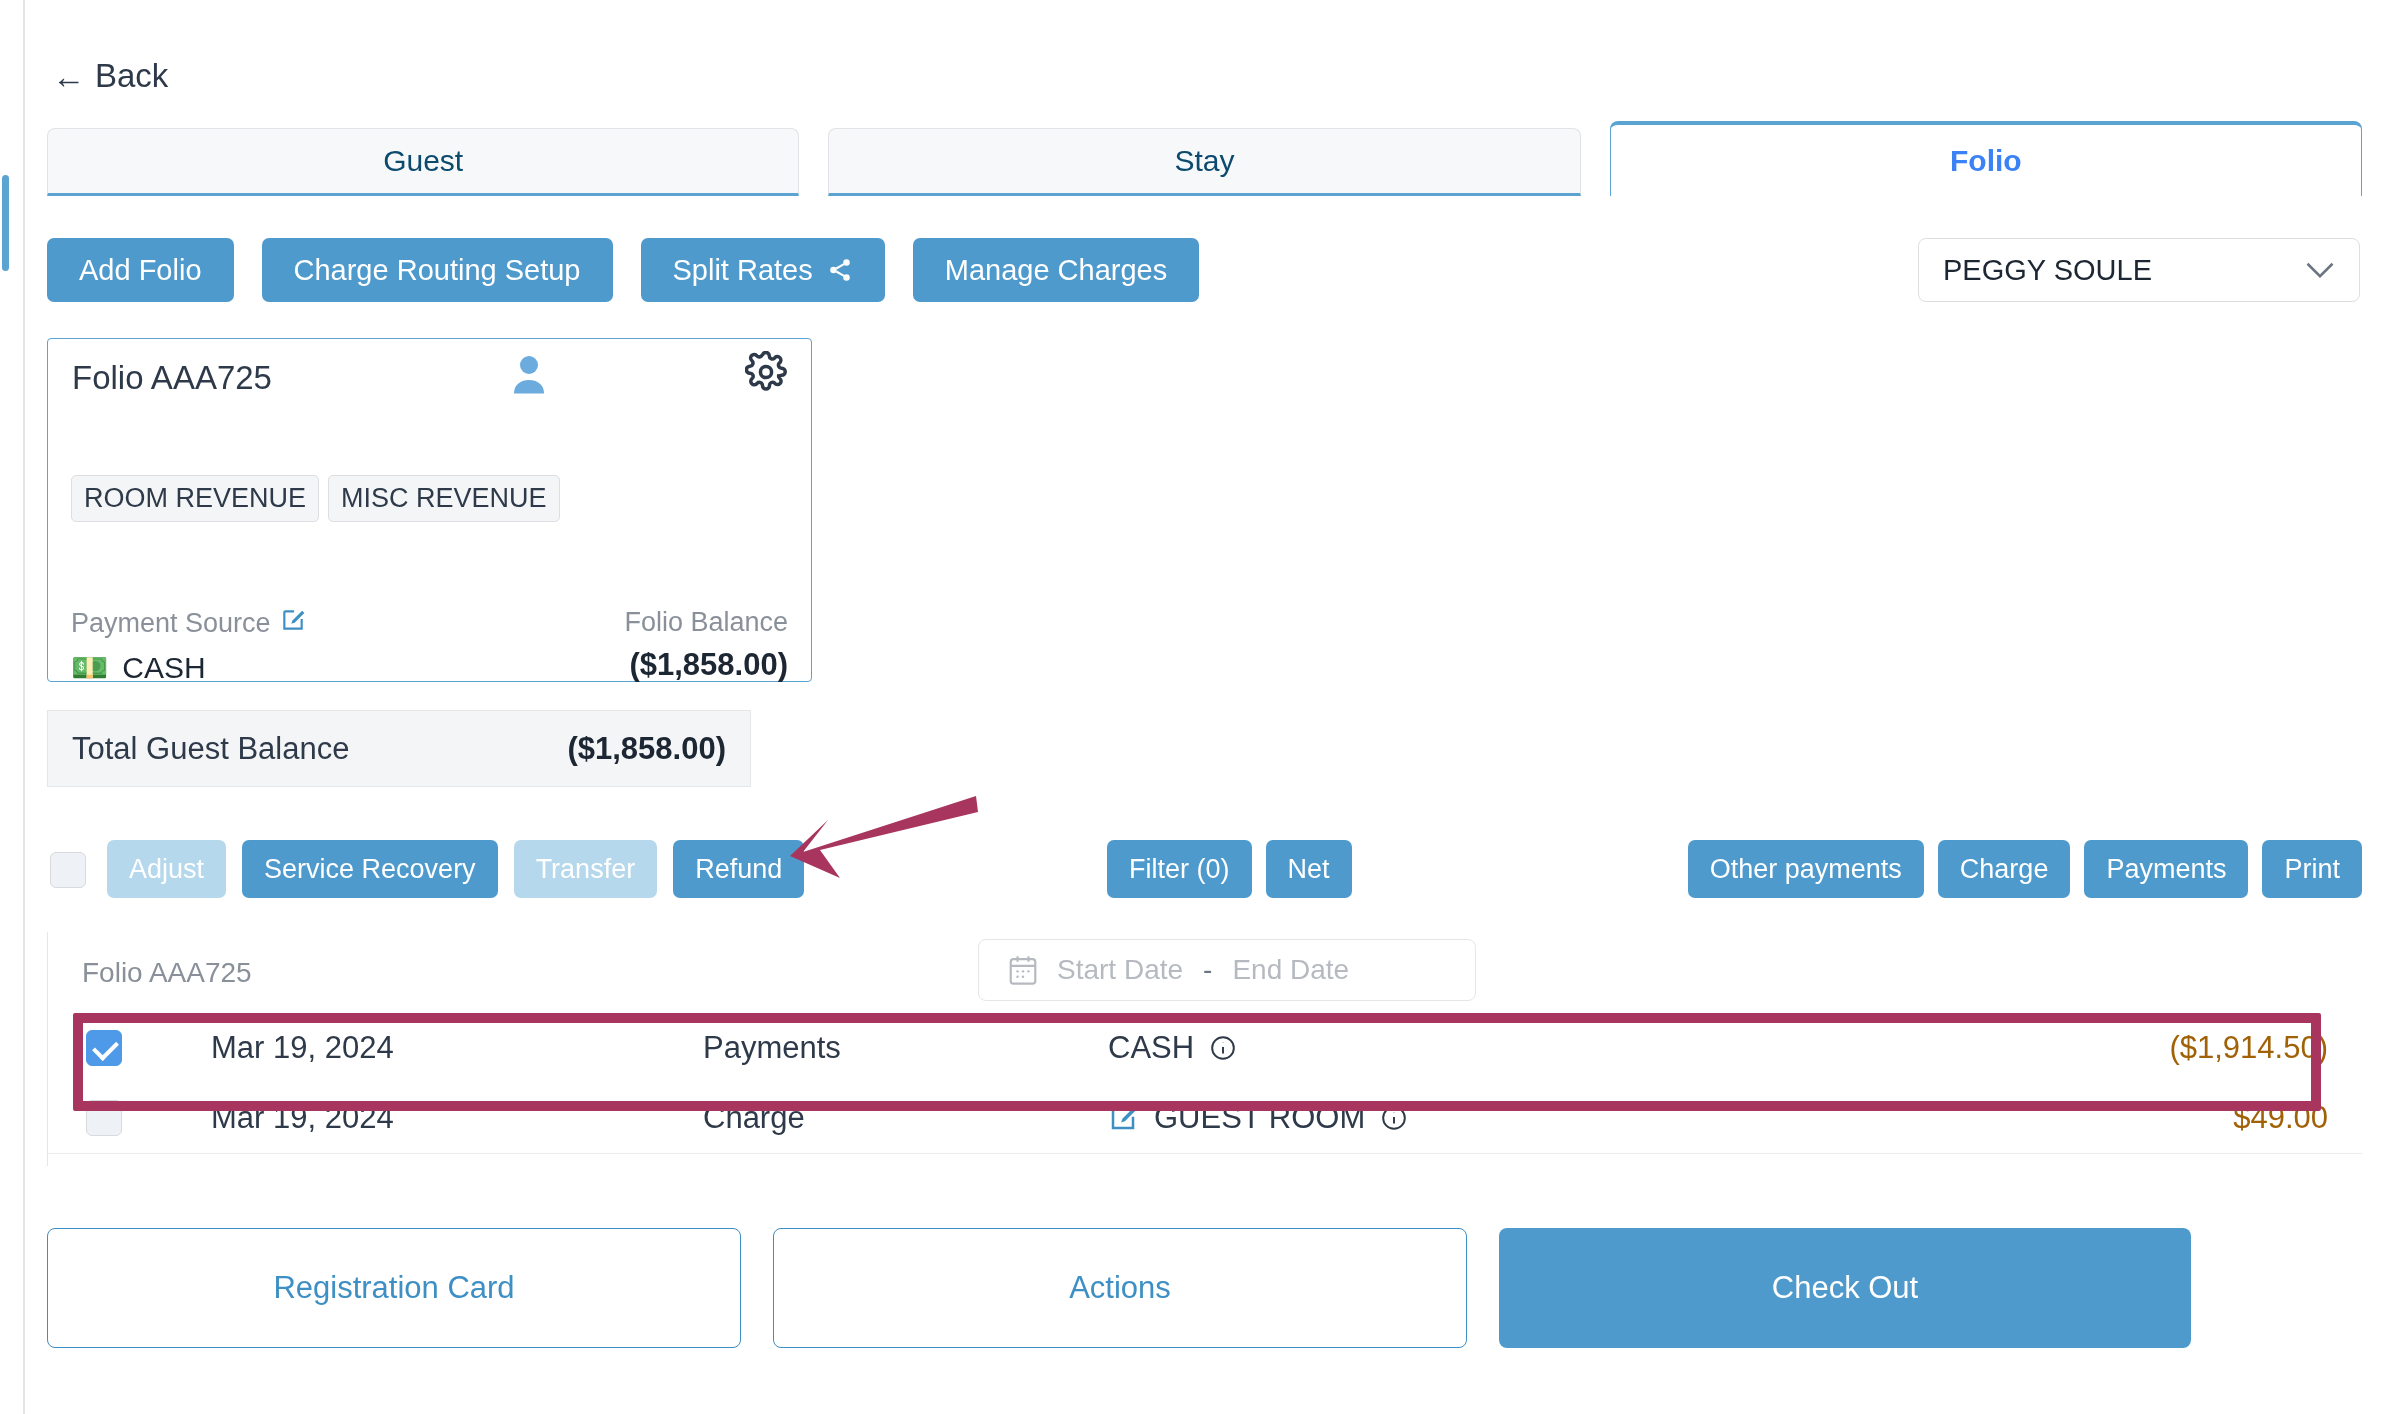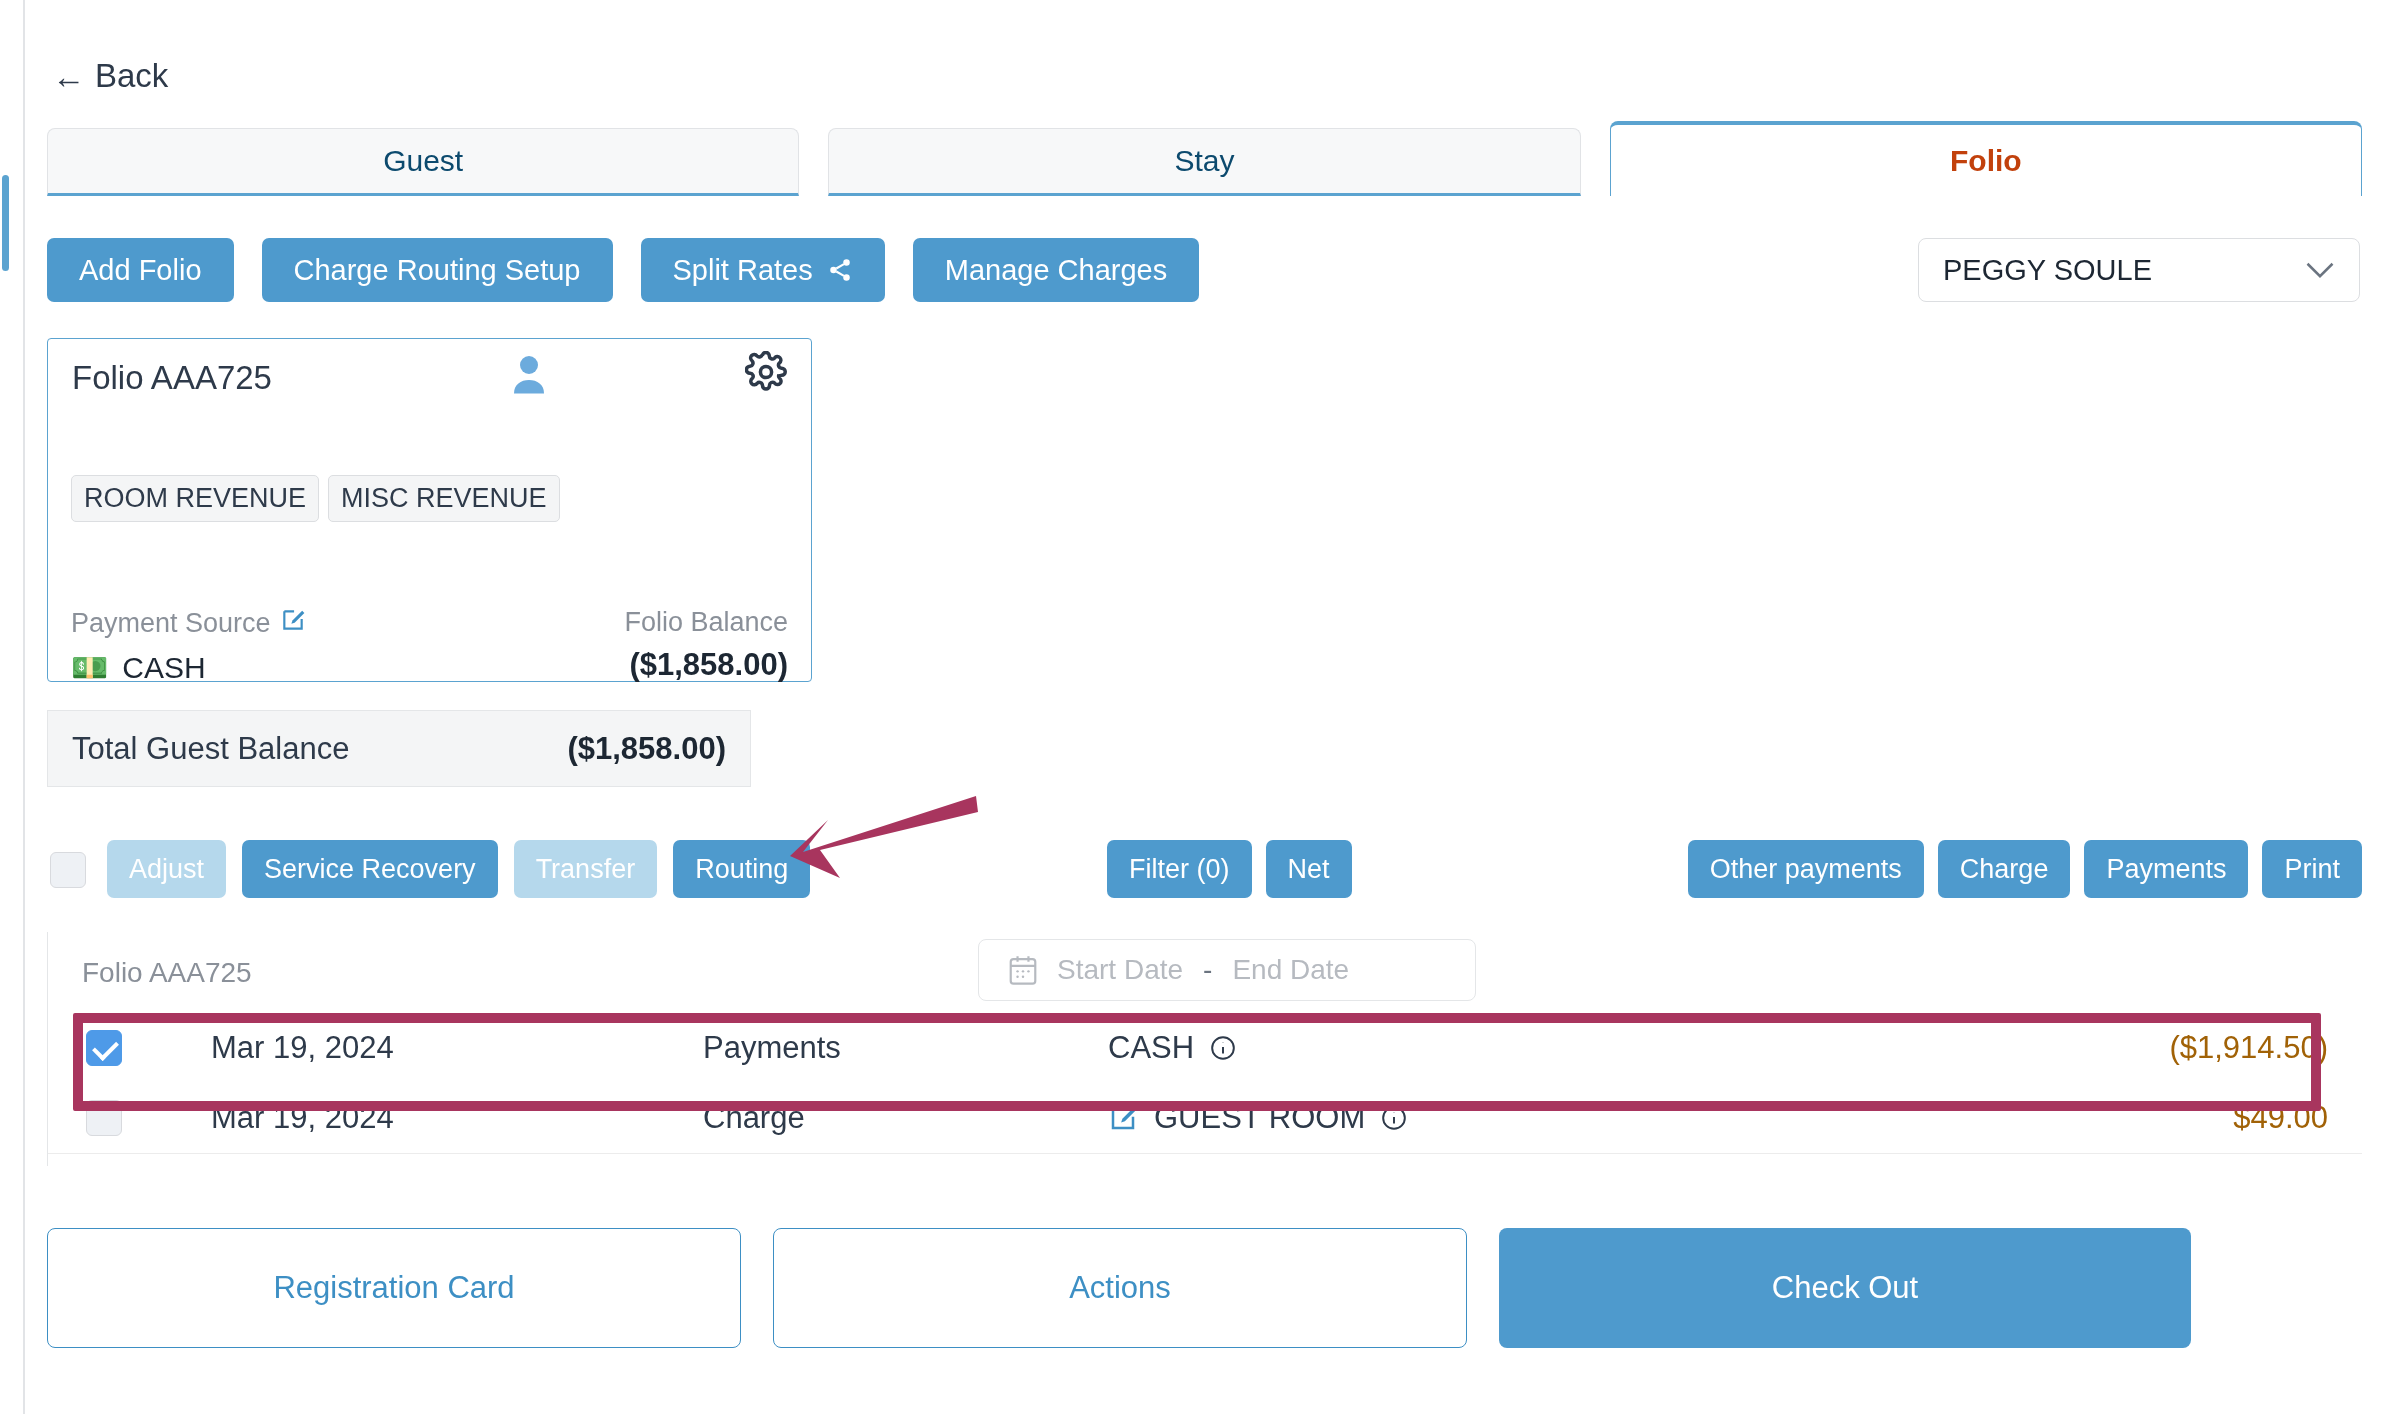--- a/index.html
+++ b/index.html
@@ -57,21 +57,21 @@
     border: 1px solid #e1e3e6;
     border-bottom: 3px solid #5ba3d0;
     border-radius: 8px 8px 0 0;
     margin-right: 29px;
     cursor: pointer;
     height: 68px;
   }
   .tab:last-child { margin-right: 0; }
   .tab.active {
     background: #ffffff;
-    color: #c2410c;
+    color: #3b82f6;
     font-weight: bold;
     border: 1px solid #5ba3d0;
     border-top: 4px solid #5ba3d0;
     border-bottom: none;
     height: 75px;
     margin-top: -7px;
   }
 
   
   .btn {
@@ -433,21 +433,21 @@
       <button class="btn disabled">
         <span>Adjust</span>
       </button>
       <button class="btn">
         <span>Service Recovery</span>
       </button>
       <button class="btn disabled">
         <span>Transfer</span>
       </button>
       <button class="btn">
-        <span>Routing</span>
+        <span>Refund</span>
       </button>
     </div>
 
     <div class="tb-mid">
       <button class="btn">
         <span>Filter (0)</span>
       </button>
       <button class="btn">
         <span>Net</span>
       </button>

